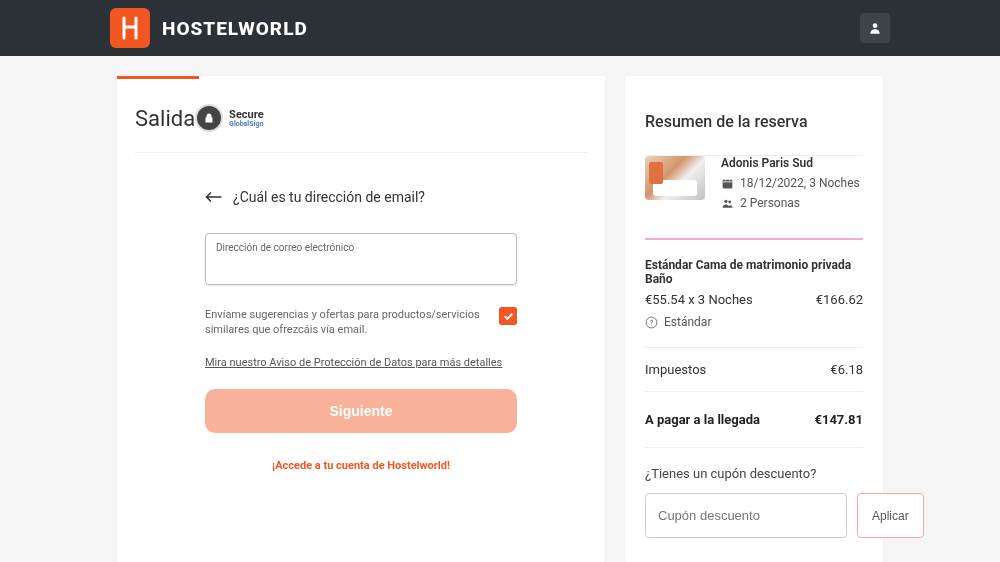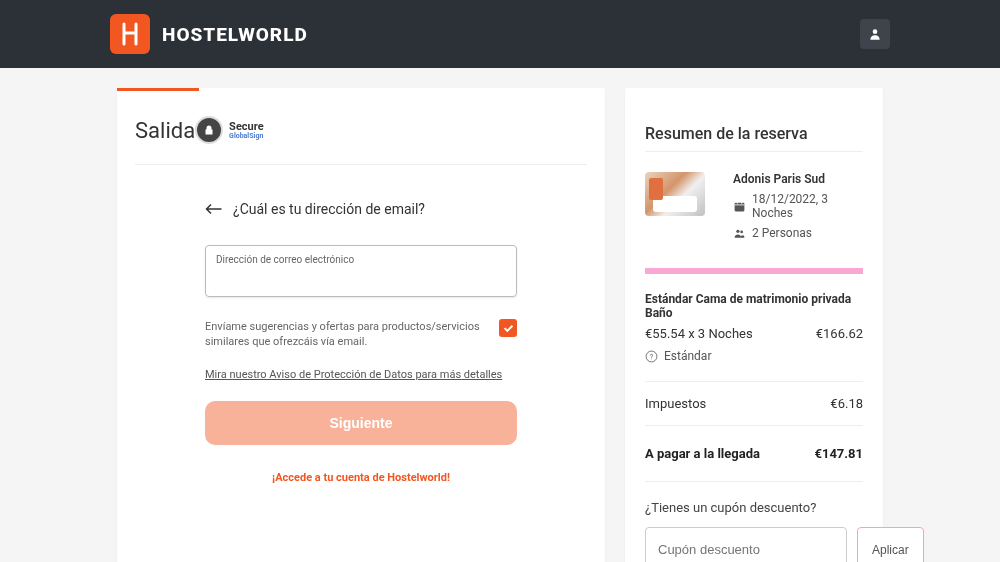--- a/index.html
+++ b/index.html
@@ -5,21 +5,21 @@
   * { box-sizing: border-box; margin: 0; padding: 0; }
   body {
     font-family: -apple-system, BlinkMacSystemFont, "Segoe UI", Roboto, sans-serif;
     background: #f5f5f5;
     width: 1000px;
     height: 562px;
     overflow-y: scroll;
   }
   .header {
     background: #2c3037;
-    height: 68px;
+    height: 56px;
     display: flex;
     align-items: center;
     padding: 0 110px;
     justify-content: space-between;
     text-align: right;
   }
   .logo-wrap {
     display: flex;
     align-items: center;
     gap: 12px;
@@ -203,27 +203,26 @@
 
   .side-card {
     width: 258px;
     padding: 36px 20px 24px 20px;
   }
   .summary-title {
     font-size: 16px;
     color: #333;
     font-weight: 500;
     border-bottom: 1px solid #eee;
-    padding-bottom: 8px;
-    margin-bottom: 20px;
+    padding-bottom: 24px;
   }
   .prop-row {
     display: flex;
-    gap: 28px;
-    border-bottom: 6px solid #f9a8d4;
+    gap: 16px;
+    border-bottom: 2px solid #f9a8d4;
     padding-bottom: 22px;
   }
   .prop-img {
     width: 60px;
     height: 44px;
     border-radius: 4px;
     background: linear-gradient(135deg, #e8d4c0 0%, #d4956b 40%, #f0f0f0 60%, #c0c0c0 100%);
     flex-shrink: 0;
     position: relative;
     overflow: hidden;

